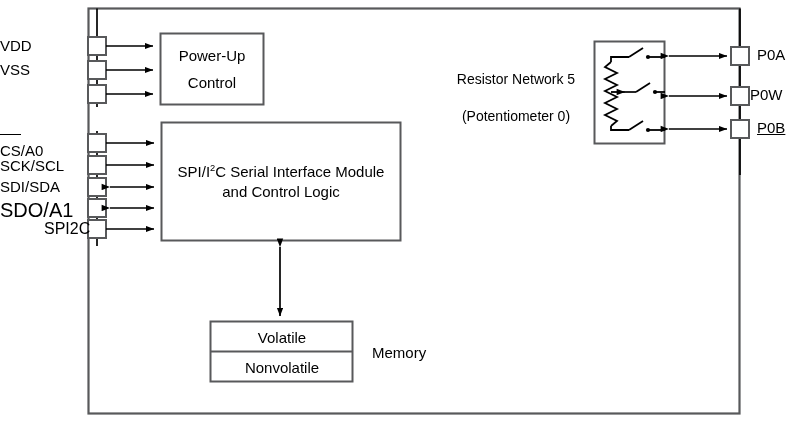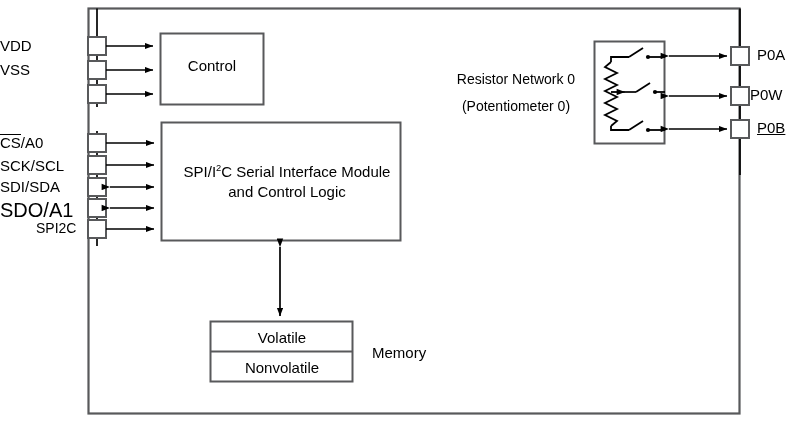--- a/index.html
+++ b/index.html
@@ -3,21 +3,21 @@
 <meta charset="utf-8">
 <style>
   html,body{margin:0;padding:0;background:#ffffff;}
   body{width:800px;height:425px;position:relative;overflow:hidden;
        font-family:"Liberation Sans","DejaVu Sans",sans-serif;color:#000;}
   #stage{position:absolute;left:0;top:0;width:800px;height:425px;}
   svg{position:absolute;left:0;top:0;width:800px;height:425px;}
   .lbl{position:absolute;white-space:nowrap;line-height:1.15;}
   .r{}
   .c{text-align:center;}
-  .ovl{border-top:1.6px solid #000;display:inline-block;padding-top:0px;line-height:1.05;}
+  .ovl{border-top:1.6px solid #000;display:inline-block;padding-top:8px;line-height:1.05;}
   sup{font-size:0.62em;vertical-align:super;line-height:0;}
 </style>
 </head>
 <body>
 
 <div id="stage">
 
   <svg viewBox="0 0 800 425">
     <defs>
       <marker id="ar" markerWidth="9" markerHeight="9" refX="8.4" refY="3.2" orient="auto" markerUnits="userSpaceOnUse">
@@ -127,51 +127,52 @@
   </div>
   <div class="lbl r" style="left:0px;top:157px;width:82px;font-size:15px;">
     <span>SCK/SCL</span>
   </div>
   <div class="lbl r" style="left:0px;top:178px;width:82px;font-size:15px;">
     <span>SDI/SDA</span>
   </div>
   <div class="lbl r" style="left:0px;top:199px;width:82px;font-size:20px;">
     <span>SDO/A1</span>
   </div>
-  <div class="lbl r" style="left:0px;top:220px;width:82px;font-size:14px;padding-left:36px;">
+  <div class="lbl r" style="left:8px;top:220px;width:82px;font-size:16px;padding-left:36px;">
     <span>SPI2C</span>
   </div>
 
   <div class="lbl" style="left:757px;top:46px;font-size:15px;">
     <span>P0A</span>
   </div>
   <div class="lbl" style="left:750px;top:86px;font-size:15px;">
     <span>P0W</span>
   </div>
   <div class="lbl" style="left:757px;top:119px;font-size:15px;text-decoration:underline;">
     <span>P0B</span>
   </div>
 
   <div class="lbl c" style="left:160px;top:47px;width:104px;font-size:15px;">
+    <div>Power-Up</div>
     <div style="margin-top:10px;">Control</div>
   </div>
 
-  <div class="lbl c" style="left:167px;top:163px;width:240px;font-size:15px;">
+  <div class="lbl c" style="left:161px;top:163px;width:240px;font-size:15px;">
     <div><span>SPI/I</span><sup>2</sup><span>C Serial Interface Module</span></div>
     <div style="margin-top:3px;">and Control Logic</div>
   </div>
 
   <div class="lbl c" style="left:211px;top:329px;width:142px;font-size:15px;">
     <span>Volatile</span>
   </div>
   <div class="lbl c" style="left:211px;top:359px;width:142px;font-size:15px;">
     <span>Nonvolatile</span>
   </div>
   <div class="lbl" style="left:372px;top:344px;font-size:15px;">
     <span>Memory</span>
   </div>
 
   <div class="lbl c" style="left:443px;top:71px;width:146px;font-size:14px;">
-    <div>Resistor Network 0</div>
-    <div style="margin-top:11px;">(Potentiometer 0)</div>
+    <div>Resistor Network 5</div>
+    <div style="margin-top:21px;">(Potentiometer 0)</div>
   </div>
 
 </div>
 
 </body></html>

